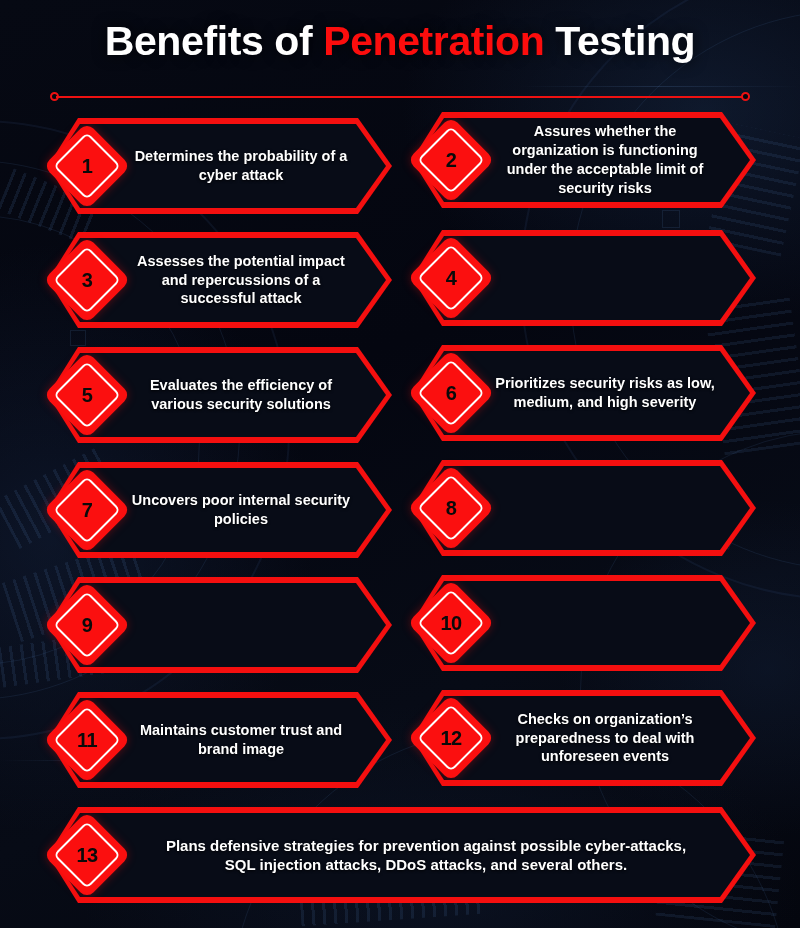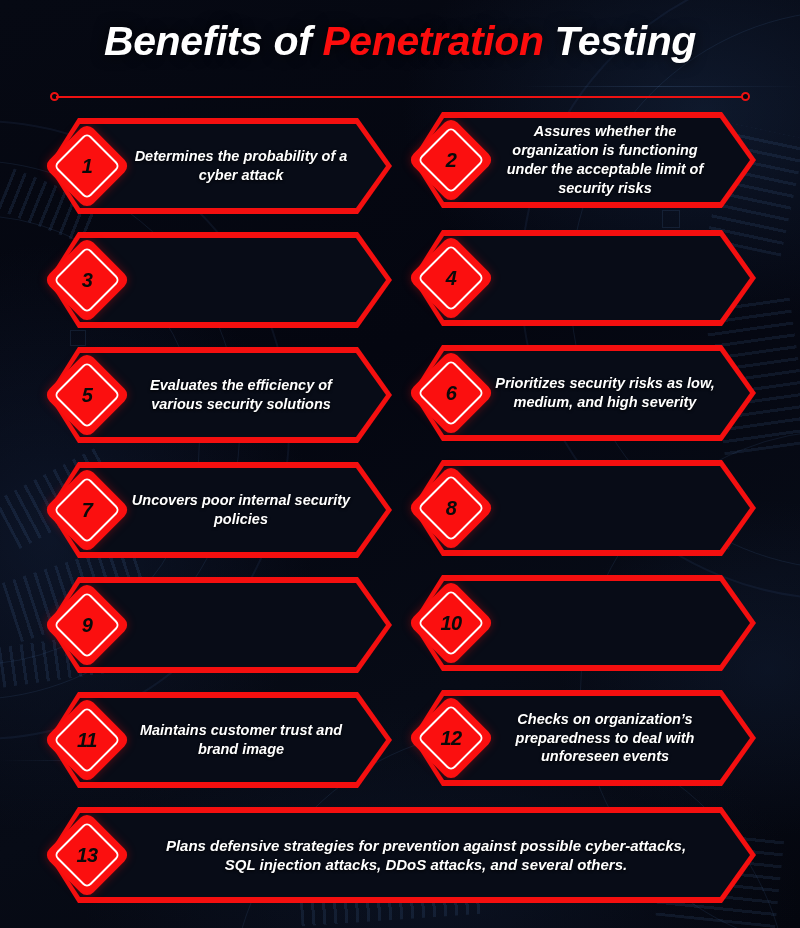--- a/index.html
+++ b/index.html
@@ -14,21 +14,20 @@
   #page {
     position:relative;
     width:800px; height:928px;
     background:
       radial-gradient(ellipse 420px 300px at 88% 12%, rgba(30,52,86,0.40), transparent 72%),
       radial-gradient(ellipse 380px 420px at 6% 58%, rgba(26,44,76,0.38), transparent 70%),
       radial-gradient(ellipse 500px 260px at 55% 96%, rgba(22,38,68,0.30), transparent 72%),
       radial-gradient(ellipse 300px 240px at 96% 72%, rgba(24,42,74,0.30), transparent 70%),
       linear-gradient(160deg,#060913 0%,#040610 40%,#070b16 70%,#04060e 100%);
     overflow:hidden;
-    font-style:italic;
   }
 
   
   .bg-deco { position:absolute; pointer-events:none; }
 
   .arc {
     position:absolute;
     border-radius:50%;
     border:1px solid rgba(70,105,155,0.16);
   }
@@ -222,20 +221,21 @@
     <div class="badge">
       <div class="badge-ring"></div>
       <div class="badge-num">2</div>
     </div>
   </div>
 
   <div class="card" style="left:44px; top:232px; width:348px;">
     <div class="banner pointR">
       <div class="banner-inner"></div>
     </div>
+    <div class="card-text">Assesses the potential impact and repercussions of a successful attack</div>
     <div class="badge">
       <div class="badge-ring"></div>
       <div class="badge-num">3</div>
     </div>
   </div>
 
   <div class="card" style="left:408px; top:230px; width:348px;">
     <div class="banner pointR">
       <div class="banner-inner"></div>
     </div>

